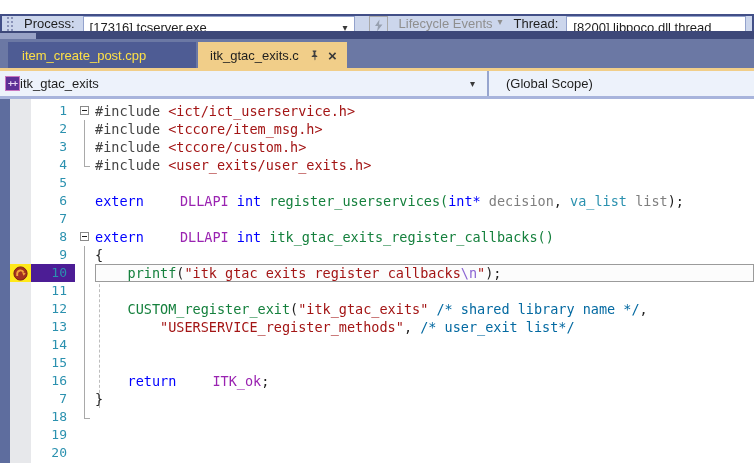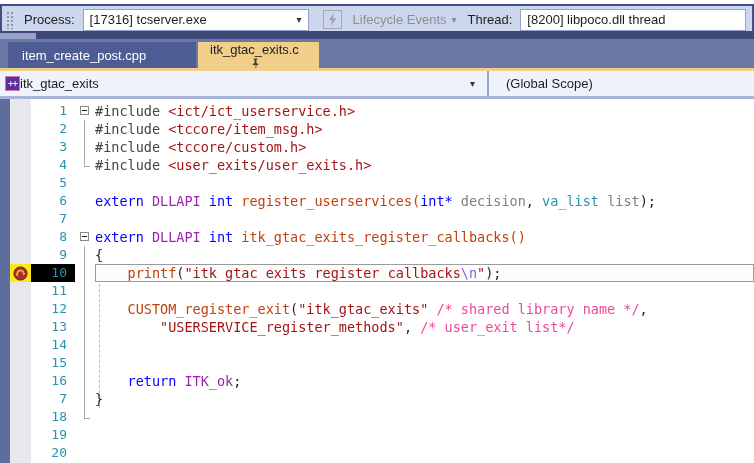--- a/index.html
+++ b/index.html
@@ -1,49 +1,49 @@
 <!DOCTYPE html>
 <html><head>
 <meta charset="utf-8">
 <style>
   * { margin:0; padding:0; box-sizing:border-box; }
   html,body { width:754px; height:463px; overflow:hidden; background:#fff;
               font-family:"Liberation Sans", sans-serif; }
   #screen { position:relative; width:754px; height:463px; background:#fff; }
 
   
-  #toolbar { position:absolute; top:4px; left:0; width:754px; height:31px;
+  #toolbar { position:absolute; top:14px; left:0; width:754px; height:31px;
              background:#CCD6EC; border:2px solid #424F87;
-             display:flex; align-items:center; }
+             display:flex; }
   .grip { width:7px; height:18px; margin-left:4px;
           background-image:radial-gradient(circle, #8A93B8 1px, transparent 1.2px);
           background-size:4px 4px; }
   .tb-label { font-size:13px; color:#1e1e1e; margin-left:11px; white-space:nowrap; }
   .tb-label.gray { color:#8F8F8F; }
   .combo { height:22px; background:#fff; border:1px solid #93A2CC; margin-left:8px;
            display:flex; align-items:center; font-size:13px; color:#1e1e1e; }
   .combo .combo-text { padding-left:6px; white-space:nowrap; overflow:hidden; }
   .combo .combo-arrow { margin-left:auto; padding:0 6px; font-size:10px; color:#3a3a3a; }
-  #process-combo { width:226px; }
+  #process-combo { width:272px; }
   #thread-combo { flex:1; margin-right:6px; }
   .icon-btn { width:19px; height:19px; border:1px solid #A9A9A9; margin-left:14px;
               display:flex; align-items:center; justify-content:center; background:transparent; }
   .gray-arrow { color:#8F8F8F; font-size:10px; margin-left:5px; }
 
   
   #navband { position:absolute; top:31px; left:0; width:754px; height:8px; background:#3D4879; }
   #navband .nub { position:absolute; left:0; top:2px; width:36px; height:6px; background:#98A2C6; }
 
   
   #tabstrip { position:absolute; top:39px; left:0; width:754px; height:29px;
               background:#6B78A4; display:flex; align-items:flex-end; padding-left:8px; }
   .tab { height:26px; display:flex; align-items:center; font-size:13px;
          padding:0 14px; margin-right:2px; white-space:nowrap; }
-  .tab.inactive { background:#4E5C94; color:#ffffff; width:188px; }
-  .tab.active { background:#F1CE89; color:#1E1E1E; padding:0 10px 0 12px;flex-direction:column; }
+  .tab.inactive { background:#4E5C94; color:#fde047; width:188px; }
+  .tab.active { background:#F1CE89; color:#1E1E1E; padding:0 10px 0 12px; }
   .tab.active .tab-label { margin-right:10px; }
   .pin-btn { display:flex; align-items:center; margin-right:8px; }
   .close-btn { font-size:15px; line-height:15px; color:#3a3a3a; font-weight:bold; }
 
   
   #yellowline { position:absolute; top:68px; left:0; width:754px; height:3px; background:#F1CE89; }
   #navbar { position:absolute; top:71px; left:0; width:754px; height:25px; background:#EDF2FB;
             display:flex; align-items:center; }
   #navborder { position:absolute; top:96px; left:0; width:754px; height:3px; background:#A8B4DC; }
   .nav-combo1 { position:relative; width:487px; height:100%; display:flex; align-items:center; }
@@ -63,44 +63,44 @@
   #left-strip { left:0; width:10px; background:#5E6D9E; padding-top:0; }
   #bp-margin  { left:10px; width:21px; background:#E7E8EB; }
   #num-col    { left:31px; width:44px; background:#fff; }
   #fold-col   { left:75px; width:20px; background:#fff; }
   #code-col   { left:95px; right:0; background:#fff; }
 
   .gutter-row { height:18px; display:flex; align-items:center; justify-content:center; }
   .gutter-row.bp { background:#FFE81A; }
   .num-row { height:18px; line-height:18px; text-align:right; padding-right:8px;
              color:#2B91AF; font-size:13px; }
-  .num-row.bp { background:#000000; }
+  .num-row.bp { background:#4c1d95; }
   .fold-row { height:18px; position:relative; }
   .fold-box { width:9px; height:9px; border:1px solid #8a8a8a; background:#fff;
               position:absolute; left:5px; top:4px; }
   .fold-box::after { content:""; position:absolute; left:1px; right:1px; top:3px;
                      border-top:1px solid #1e1e1e; }
   .fold-row.line::before { content:""; position:absolute; left:9px; top:0; bottom:0;
                            width:1px; background:#A9A9A9; }
   .fold-row.end::before { content:""; position:absolute; left:9px; top:0; height:10px;
                           width:1px; background:#A9A9A9; }
   .fold-row.end::after { content:""; position:absolute; left:9px; top:10px; width:6px;
                          height:1px; background:#A9A9A9; }
   .code-row { height:18px; line-height:18px; white-space:pre; position:relative; }
   .code-row.current { outline:1px solid #9B9B9B; outline-offset:-1px; background:#FCFCFC; }
   #indent-guide { position:absolute; left:4px; top:165px; height:144px;
                   border-left:1px dashed #BDBDBD; }
 
   .tok-kw    { color:#0000FF; }
-  .tok-macro { color:#9A23B1; }
+  .tok-macro { color:#9A23B1;margin-left:28px; }
   .tok-type  { color:#2B91AF; }
   .tok-str   { color:#A31515; }
   .tok-esc   { color:#8A63D2; }
-  .tok-com   { color:#ec4899; }
-  .tok-id    { color:#c2410c; }
+  .tok-com   { color:#0369a1; }
+  .tok-id    { color:#15803d; }
   .tok-pre   { color:#444444; }
   .tok-param { color:#7F7F7F; }
   .tok-pln   { color:#1E1E1E; }
 </style>
 </head>
 <body>
 
 <div id="screen">
 
   <div id="toolbar">

